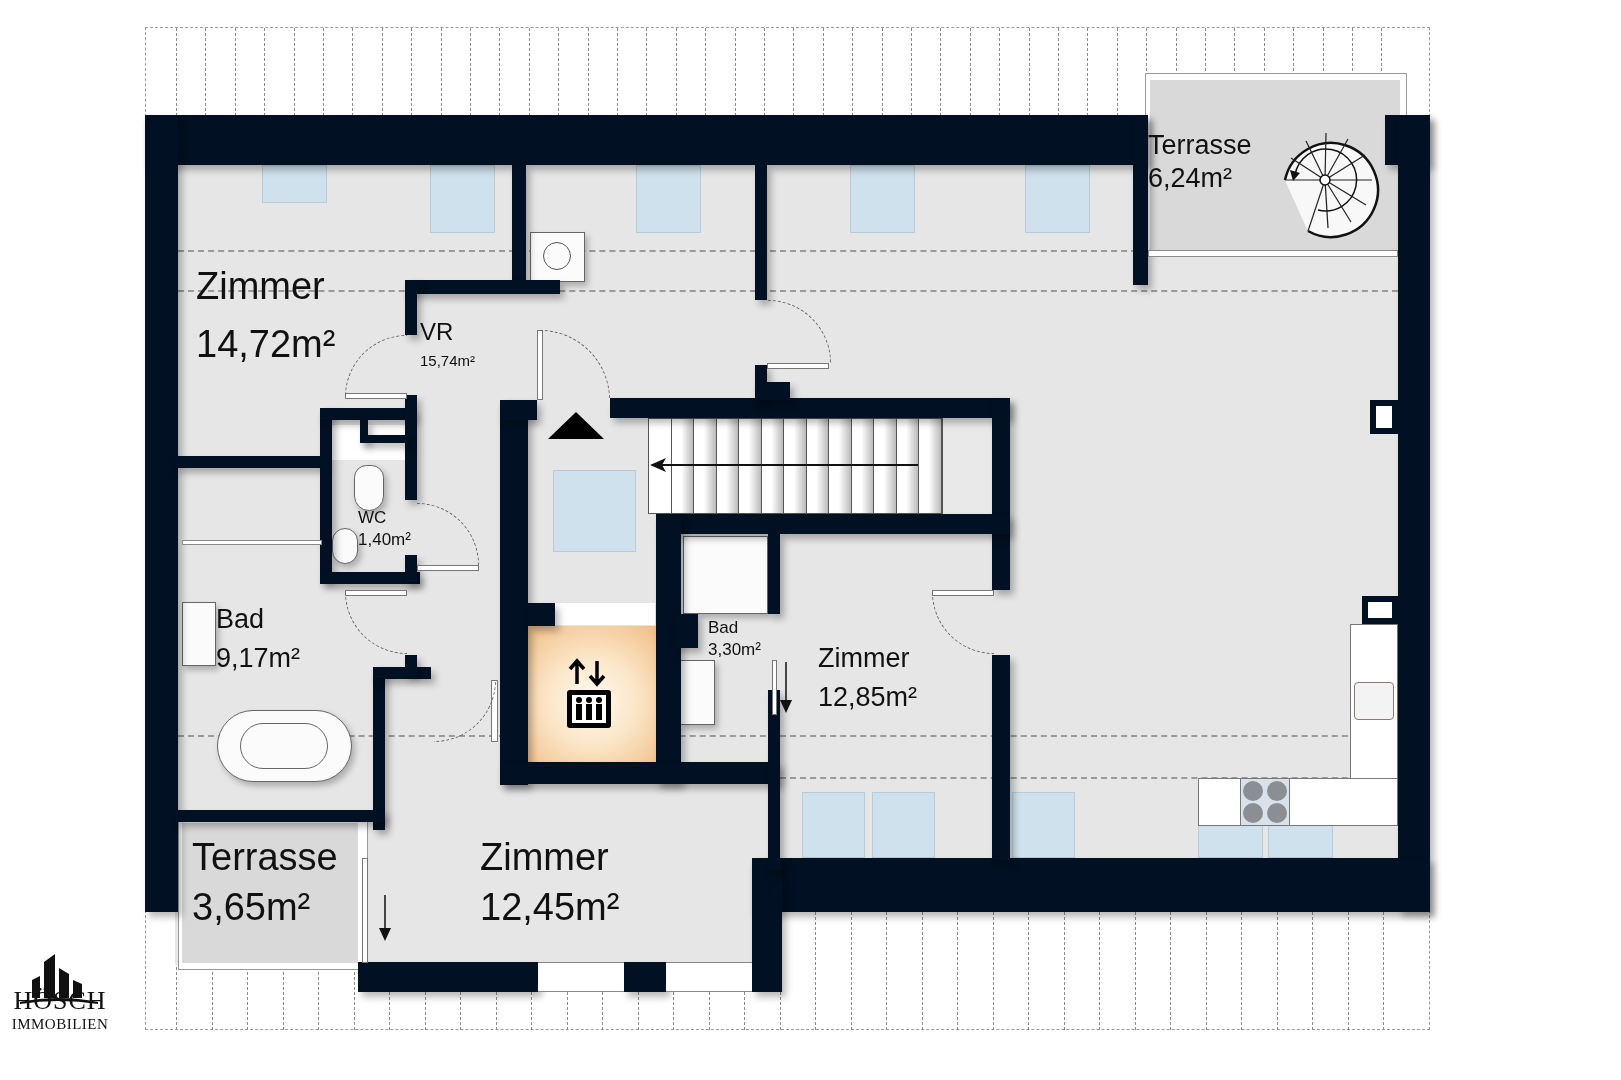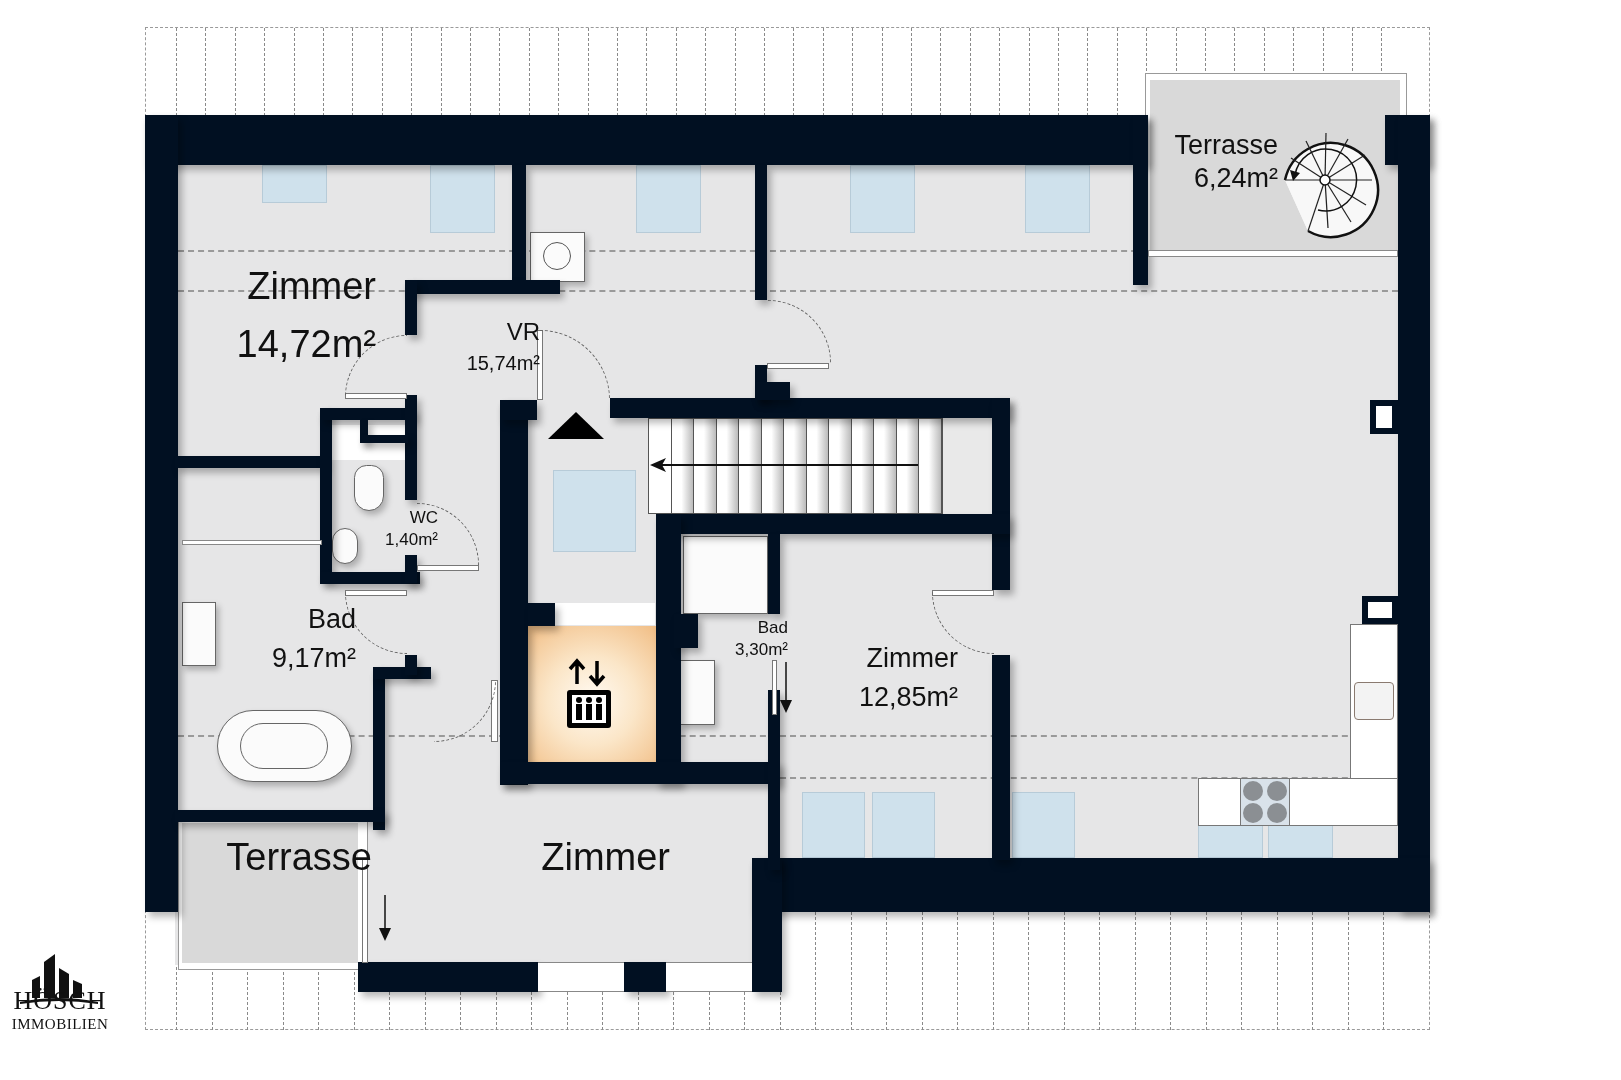--- a/index.html
+++ b/index.html
@@ -4,24 +4,24 @@
 <style>
   html,body{margin:0;padding:0;background:#ffffff;}
   body{width:1621px;height:1080px;position:relative;overflow:hidden;font-family:"Liberation Sans","DejaVu Sans",sans-serif;}
   .abs{position:absolute;}
   .floor{background:#e6e6e7;}
   .terr{background:#d9d9d9;}
   .wall{background:#011022;box-shadow:4px 5px 7px rgba(0,0,0,0.28);}
   .win{background:#cfe1ec;border:1px solid #b7cbd8;box-sizing:border-box;}
   .dash-h{height:0;border-top:2px dashed #9a9a9a;}
   .dash-v{width:0;border-left:1.5px dashed #8a8a8a;}
-  .label{position:absolute;text-align:right;color:#111;line-height:1.15;white-space:nowrap;}
+  .label{position:absolute;text-align:left;color:#111;line-height:1.15;white-space:nowrap;}
   .lg .name{font-size:38px;} .lg .area{font-size:38px;}
   .md .name{font-size:27px;} .md .area{font-size:27px;}
-  .sm .name{font-size:24px;} .sm .area{font-size:20px;}
+  .sm .name{font-size:24px;} .sm .area{font-size:15px;}
   .xs .name{font-size:17px;} .xs .area{font-size:17px;}
   .door-leaf{background:#fff;border:1px solid #777;box-sizing:border-box;}
   .arc{position:absolute;border:1.5px dashed #666;box-sizing:border-box;}
   .fixture{background:#fbfbfb;border:1.5px solid #666;box-sizing:border-box;box-shadow:3px 4px 6px rgba(0,0,0,0.25);}
   .roofgrid{position:absolute;border:1.5px dashed #9a9a9a;box-sizing:border-box;}
   .stairs{position:absolute;display:flex;}
   .stairs .step{flex:1;border-right:1px solid #555;background:linear-gradient(90deg,#fff 0%,#fff 45%,#bbb 100%);}
   .logo-text{position:absolute;color:#111;font-family:"Liberation Serif","DejaVu Serif",serif;text-align:center;}
 </style>
 </head>
@@ -315,23 +315,25 @@
 <div class="label xs" style="left:358px;top:508px;width:80px;">
   <div class="name">WC</div>
   <div class="area" style="margin-top:2px;">1,40m²</div>
 </div>
 <div class="label md" style="left:216px;top:604px;width:140px;">
   <div class="name">Bad</div>
   <div class="area" style="margin-top:8px;">9,17m²</div>
 </div>
 <div class="label lg" style="left:192px;top:836px;width:180px;">
   <div class="name">Terrasse</div>
+  <div class="area" style="margin-top:6px;">3,65m²</div>
 </div>
 <div class="label lg" style="left:480px;top:836px;width:190px;">
   <div class="name">Zimmer</div>
+  <div class="area" style="margin-top:6px;">12,45m²</div>
 </div>
 <div class="label xs" style="left:708px;top:618px;width:80px;">
   <div class="name">Bad</div>
   <div class="area" style="margin-top:2px;">3,30m²</div>
 </div>
 <div class="label md" style="left:818px;top:643px;width:140px;">
   <div class="name">Zimmer</div>
   <div class="area" style="margin-top:8px;">12,85m²</div>
 </div>
 <div class="label lg" style="left:1068px;top:443px;width:240px;">

